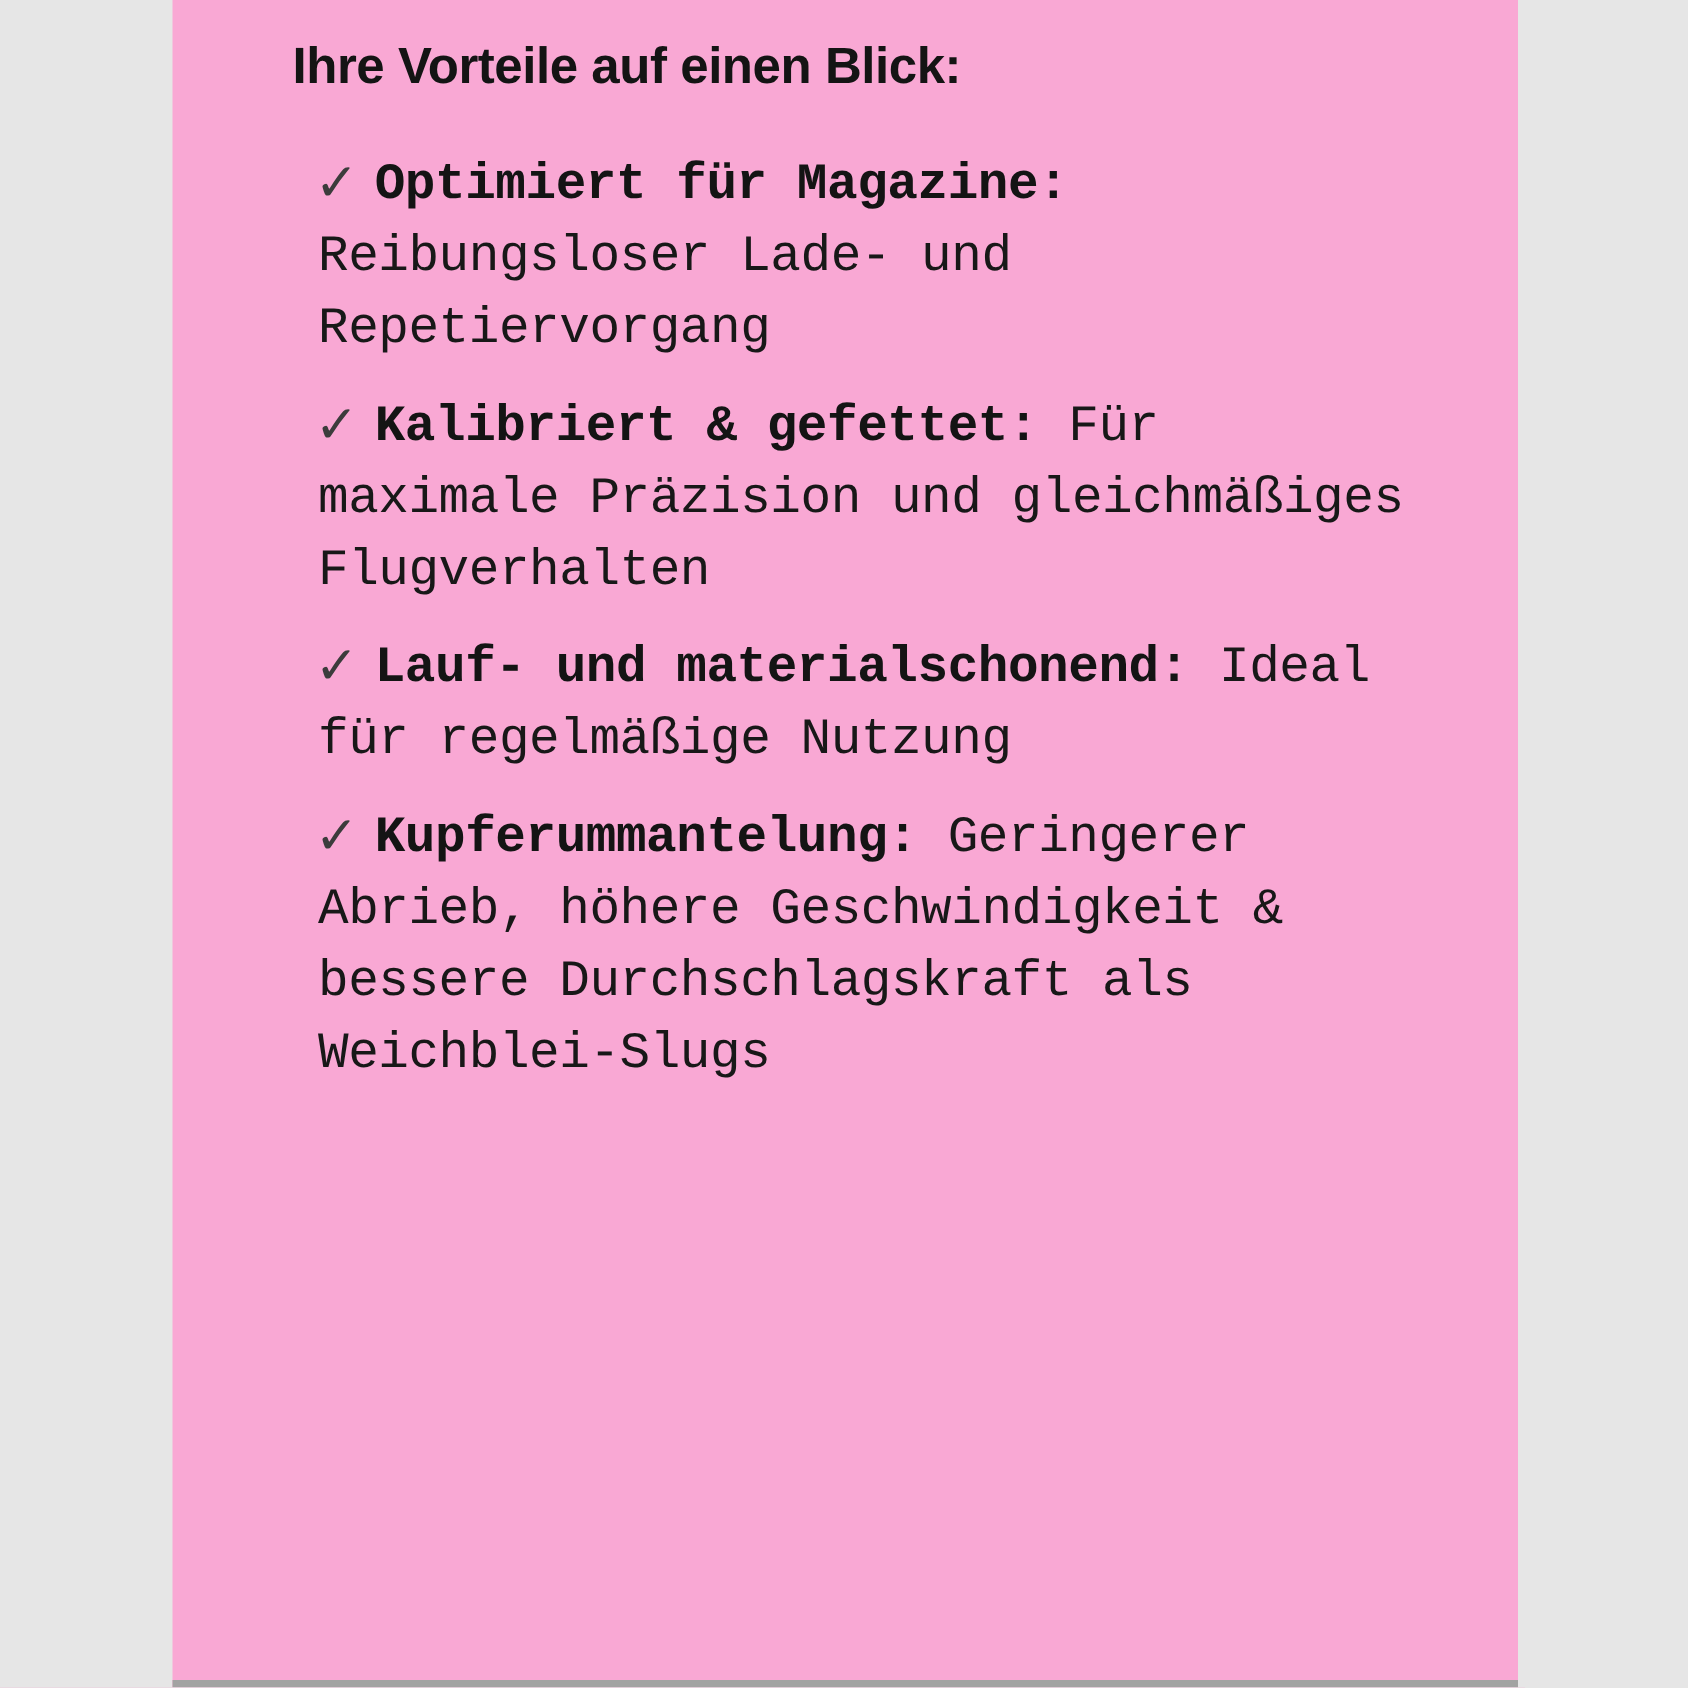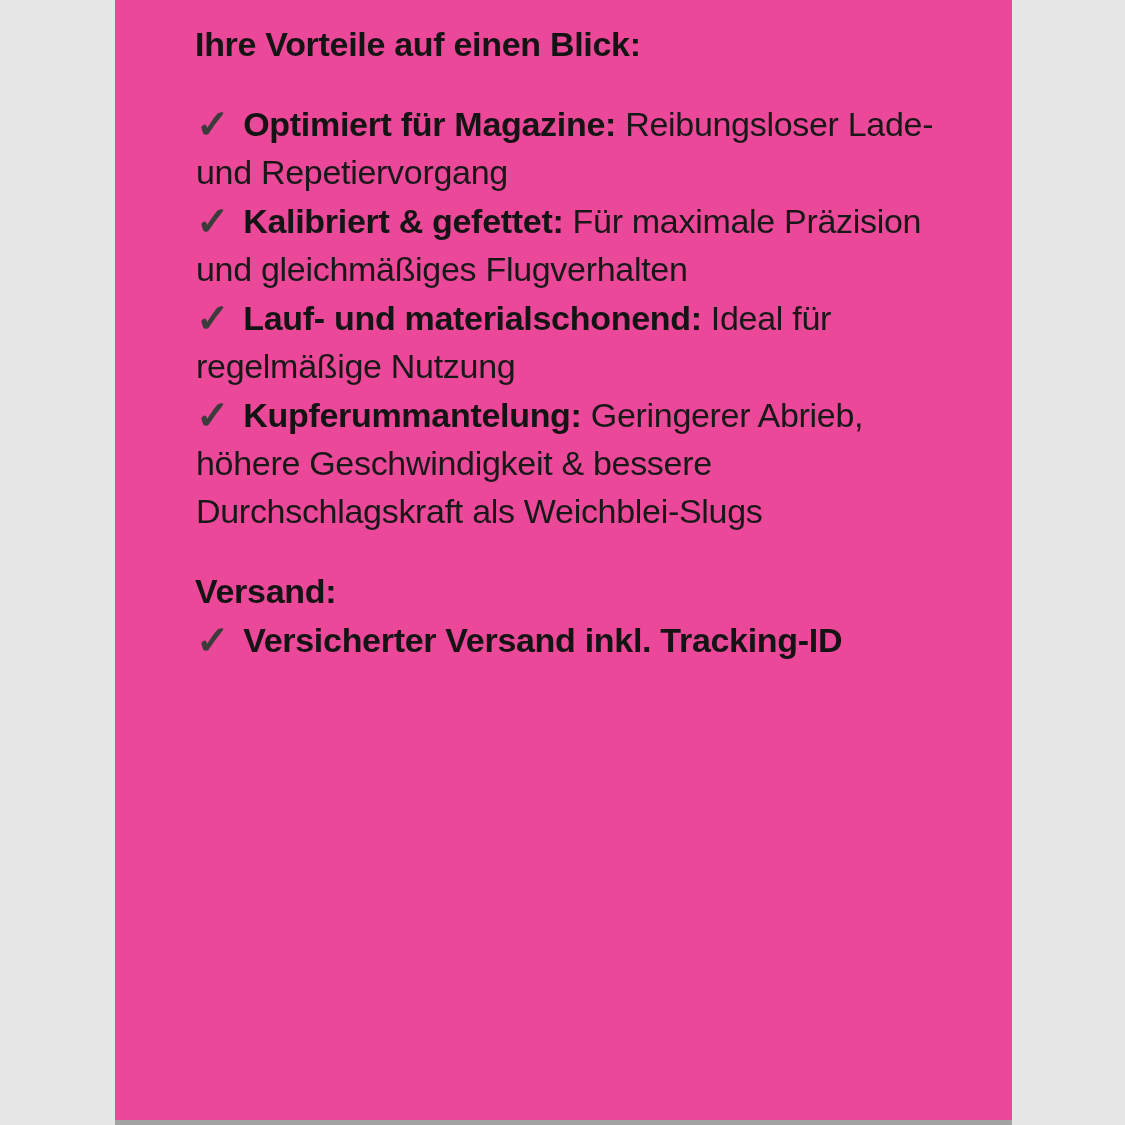--- a/index.html
+++ b/index.html
@@ -14,21 +14,21 @@
     overflow: hidden;
     background: #e6e6e6;
     font-family: "Liberation Sans", sans-serif;
   }
   .panel {
     position: absolute;
     top: 0;
     left: 115px;
     width: 897px;
     height: 1125px;
-    background: #ec4899;
+    background: #f9a8d4;
   }
   .panel::after {
     content: "";
     position: absolute;
     left: 0;
     bottom: 0;
     width: 100%;
     height: 5px;
     background: #a2a3a2;
   }
@@ -55,21 +55,22 @@
     color: #141414;
   }
   h2.sub-heading {
     margin: 0;
     font-size: 34px;
     line-height: 48px;
     font-weight: bold;
     color: #141414;
   }
   .li {
-    margin: 1px;
+    margin: 17px;
+    font-family: Liberation Mono, monospace;
   }
   .check {
     display: inline-block;
     font-size: 40px;
     font-weight: 600;
     color: #3c3c3c;
     margin-right: 14px;
     vertical-align: -2px;
     line-height: 1;
   }
@@ -87,22 +88,18 @@
 
       <h2 class="heading">Ihre Vorteile auf einen Blick:</h2>
 
       <div class="para">
         <div class="li"><span class="check">✓</span><b>Optimiert für Magazine:</b><span> Reibungsloser Lade- und Repetiervorgang</span></div>
         <div class="li"><span class="check">✓</span><b>Kalibriert &amp; gefettet:</b><span> Für maximale Präzision und gleichmäßiges Flugverhalten</span></div>
         <div class="li"><span class="check">✓</span><b>Lauf- und materialschonend:</b><span> Ideal für regelmäßige Nutzung</span></div>
         <div class="li"><span class="check">✓</span><b>Kupferummantelung:</b><span> Geringerer Abrieb, höhere Geschwindigkeit &amp; bessere Durchschlagskraft als Weichblei-Slugs</span></div>
       </div>
 
-      <div class="para">
-        <h2 class="sub-heading">Versand:</h2>
-        <div class="li"><span class="check">✓</span><b>Versicherter Versand inkl. Tracking-ID</b><span></span></div>
-      </div>
 
 
 
     </div>
   </div>
 </div>
 
 </body></html>

